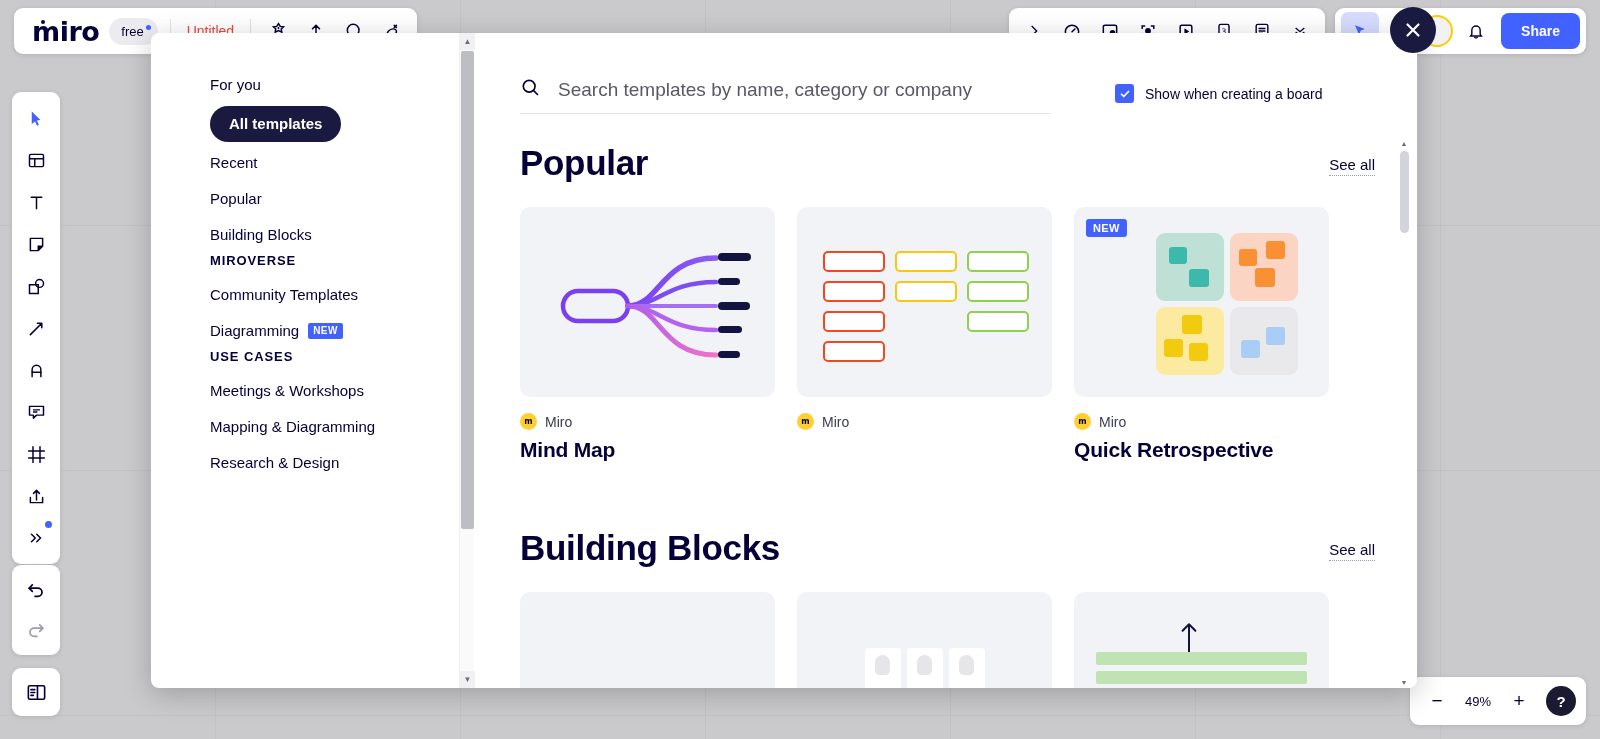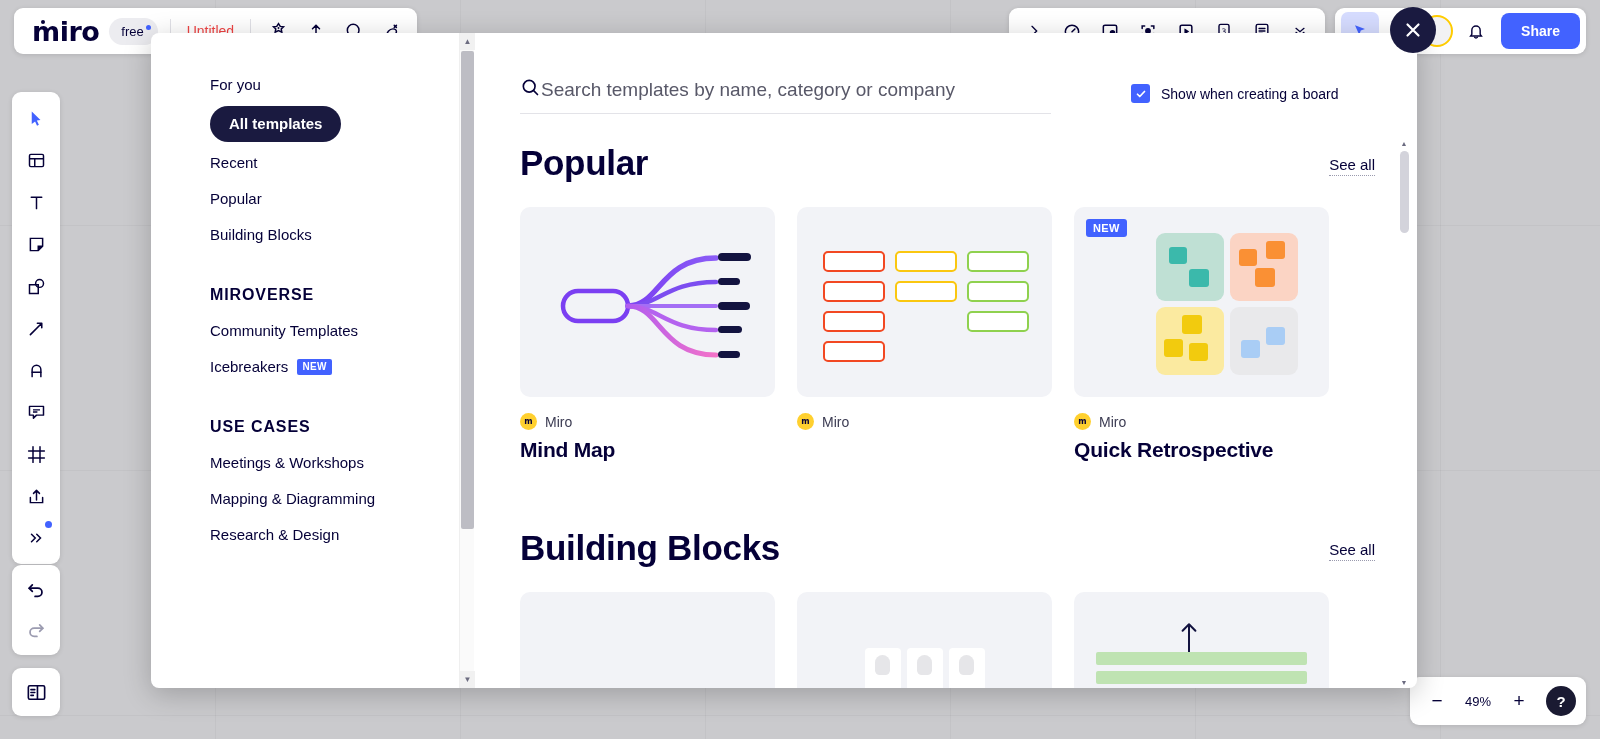--- a/index.html
+++ b/index.html
@@ -142,22 +142,22 @@
   }
   .nav-item {
     font-size: 15px; color: #050038; padding: 9px 0; line-height: 1.2;
     display: flex; align-items: center; gap: 9px;
   }
   .nav-item.pill {
     display: inline-flex; background: #1a1a40; color: #fff; font-weight: 700;
     border-radius: 22px; padding: 9px 19px; margin: 3px 0;
   }
   .nav-section {
-    font-size: 16px; font-weight: 700; letter-spacing: .9px; color: #050038;
-    margin-top: 33px; margin-bottom: 9px;
+    font-size: 13px; font-weight: 700; letter-spacing: .9px; color: #050038;
+    margin-bottom: 9px;
   }
   .new-tag {
     background: #4262ff; color: #fff; font-size: 10px; font-weight: 700;
     padding: 2px 5px; border-radius: 2px; letter-spacing: .4px;
   }
   
   #sb-track {
     position: absolute; right: 12px; top: 0; bottom: 0; width: 15px;
     background: #fafafa; border-left: 1px solid #efefef;
   }
@@ -175,27 +175,27 @@
   
   #modal-main {
     flex: 1; height: 100%; position: relative; overflow: hidden;
     padding: 0 0 0 0;
   }
   #search-row {
     position: absolute; top: 44px; left: 34px; right: 42px;
     display: flex; align-items: flex-start; gap: 24px;
   }
   #search-field {
-    flex: 0 0 531px; display: flex; align-items: center; gap: 0;
+    flex: 0 0 531px; display: flex; align-items: center; gap: 17px;
     border-bottom: 1.5px solid #e3e3e8; padding-bottom: 11px;
   }
   #search-field .ph {
     font-size: 19px; color: #585868; font-family: "Liberation Sans", sans-serif;
   }
-  #show-checkbox-row { display: flex; align-items: center; gap: 11px; margin-top: 7px; margin-left: 56px;}
+  #show-checkbox-row { display: flex; align-items: center; gap: 11px; margin-top: 7px; margin-left: 40px;}
   .cbox {
     width: 19px; height: 19px; border-radius: 3px; background: #4262ff;
     display: flex; align-items: center; justify-content: center; color: #fff;
     flex: none;
   }
   #show-checkbox-row .lbl { font-size: 14px; color: #050038; white-space: nowrap; }
 
   #scroll-area {
     position: absolute; top: 110px; left: 0; right: 0; bottom: 0;
     overflow: hidden; padding-left: 34px; padding-right: 42px;
@@ -494,21 +494,21 @@
       </div>
       <div class="nav-item">
         <span>Building Blocks</span>
       </div>
 
       <div class="nav-section">MIROVERSE</div>
       <div class="nav-item">
         <span>Community Templates</span>
       </div>
       <div class="nav-item">
-        <span>Icebreakers</span>
+        <span>Diagramming</span>
         <span class="new-tag">NEW</span>
       </div>
 
       <div class="nav-section">USE CASES</div>
       <div class="nav-item">
         <span>Meetings &amp; Workshops</span>
       </div>
       <div class="nav-item">
         <span>Mapping &amp; Diagramming</span>
       </div>

